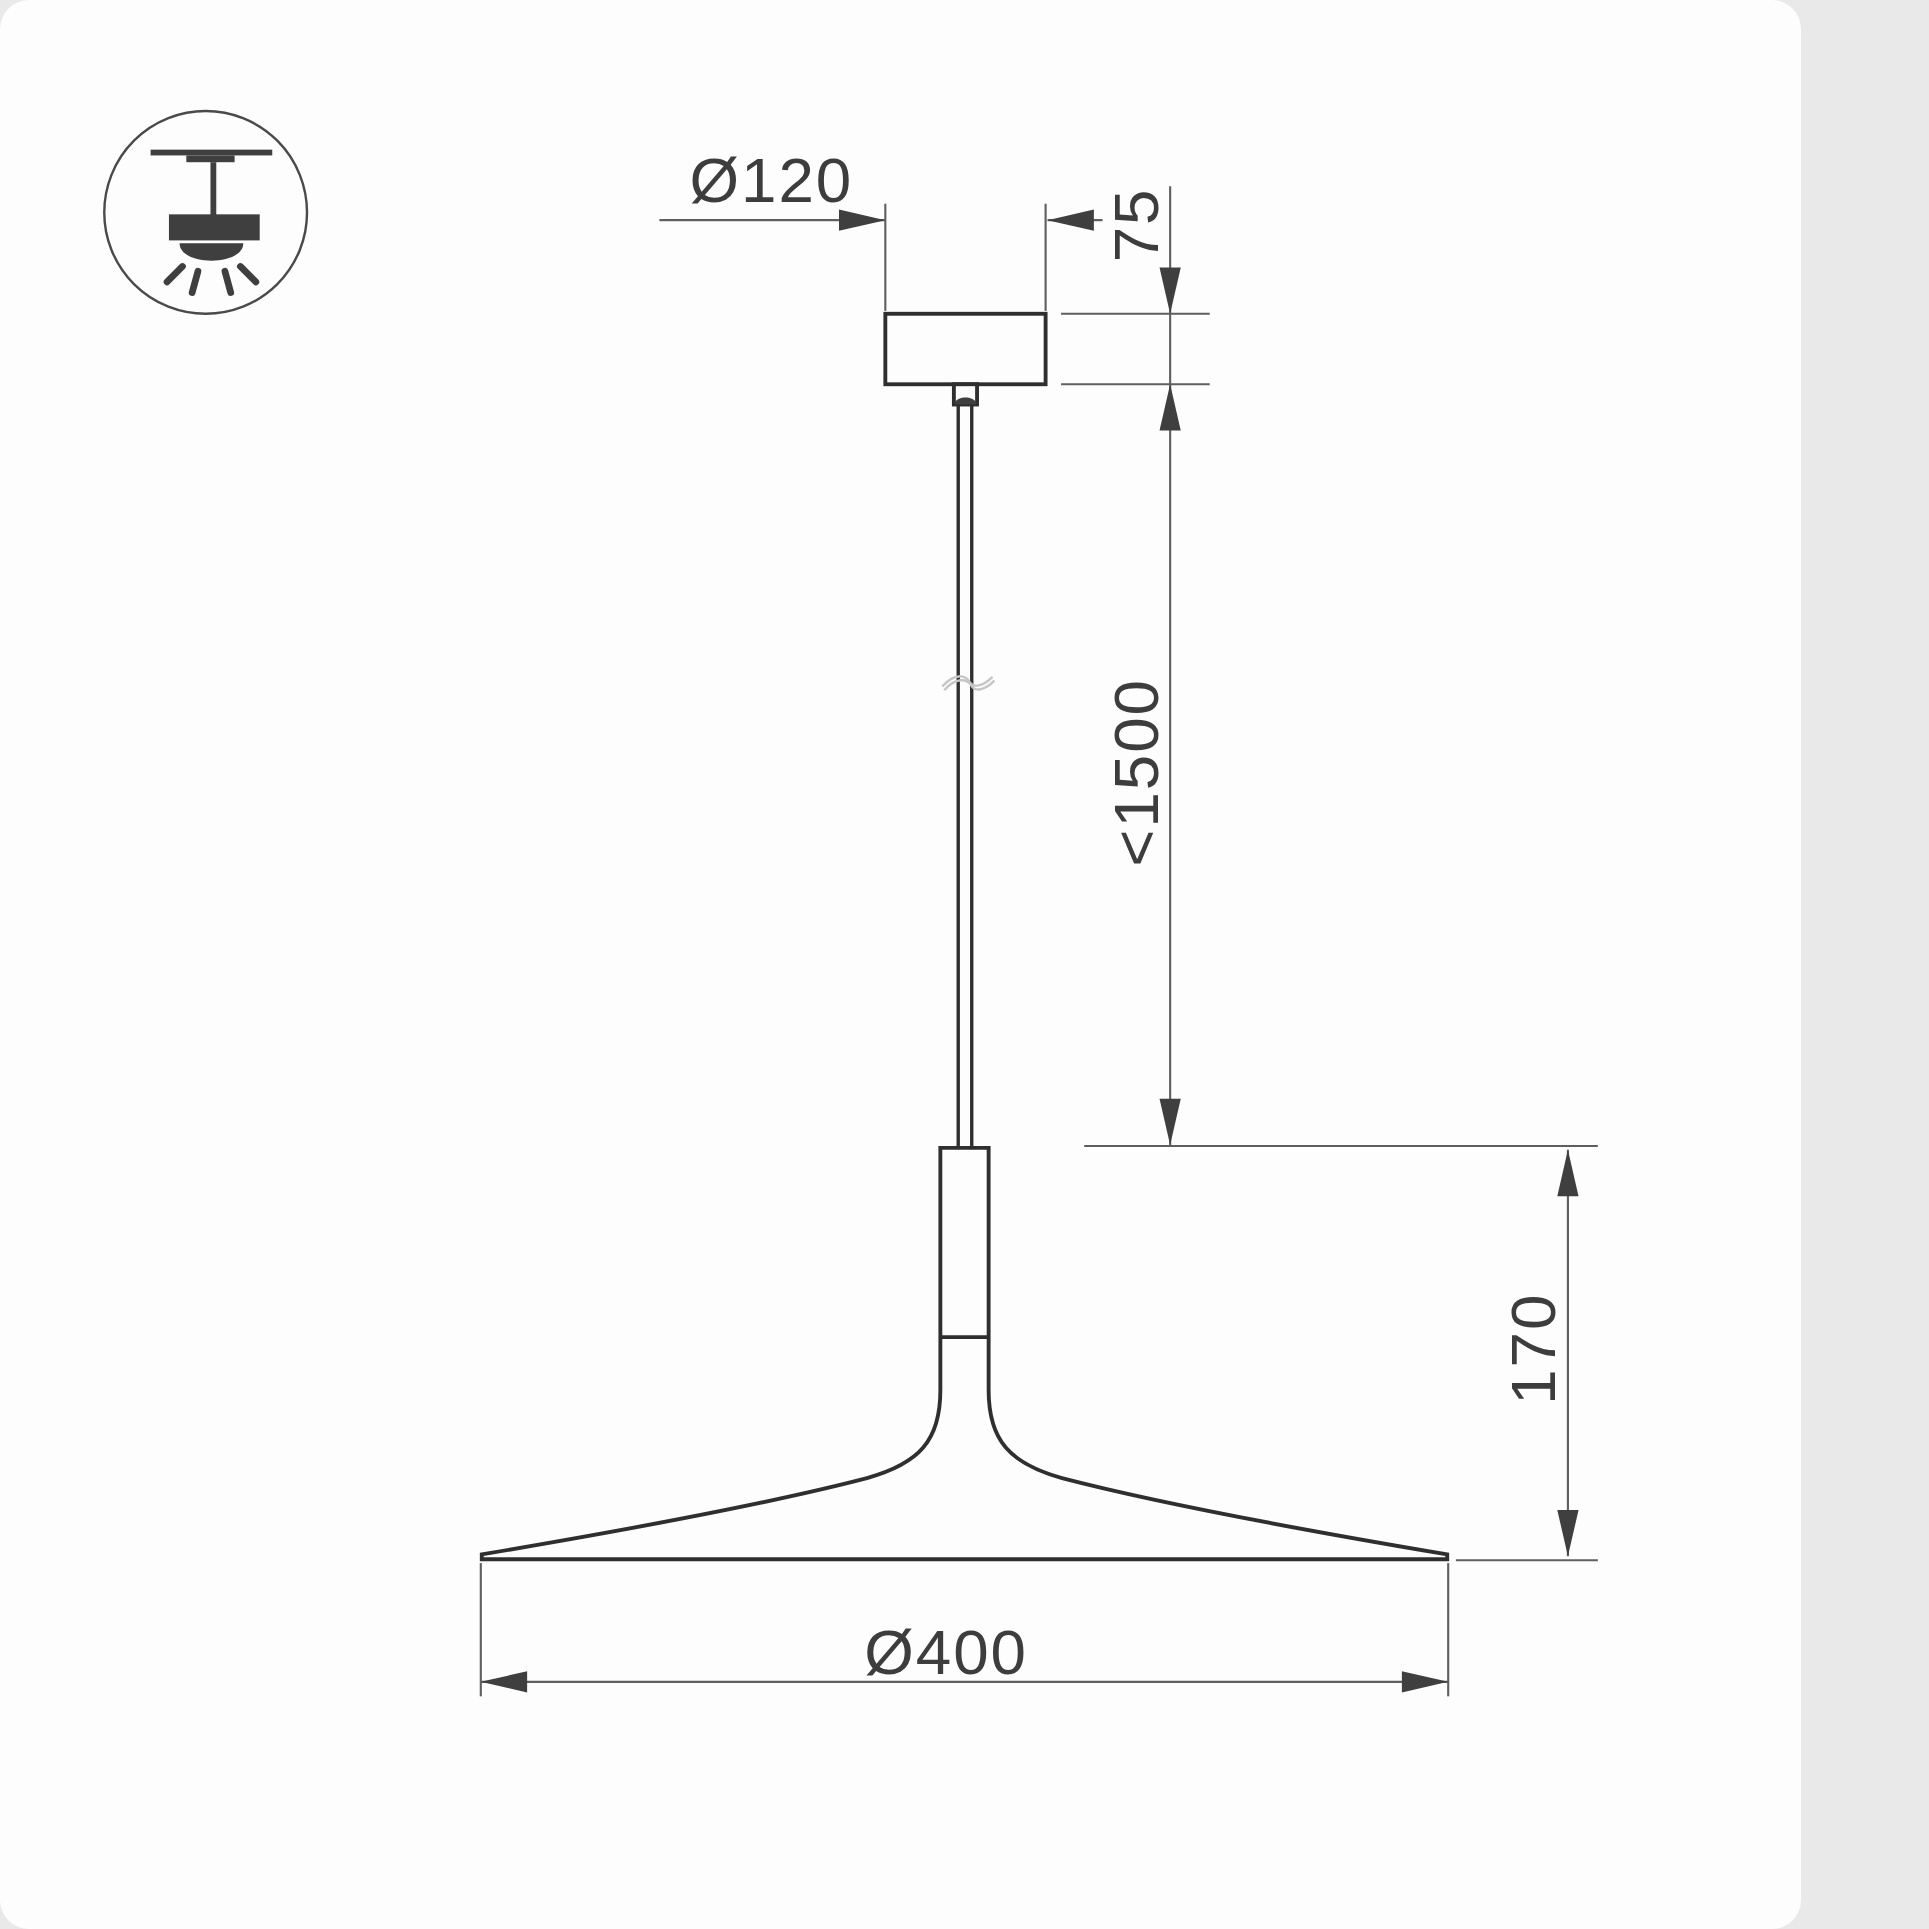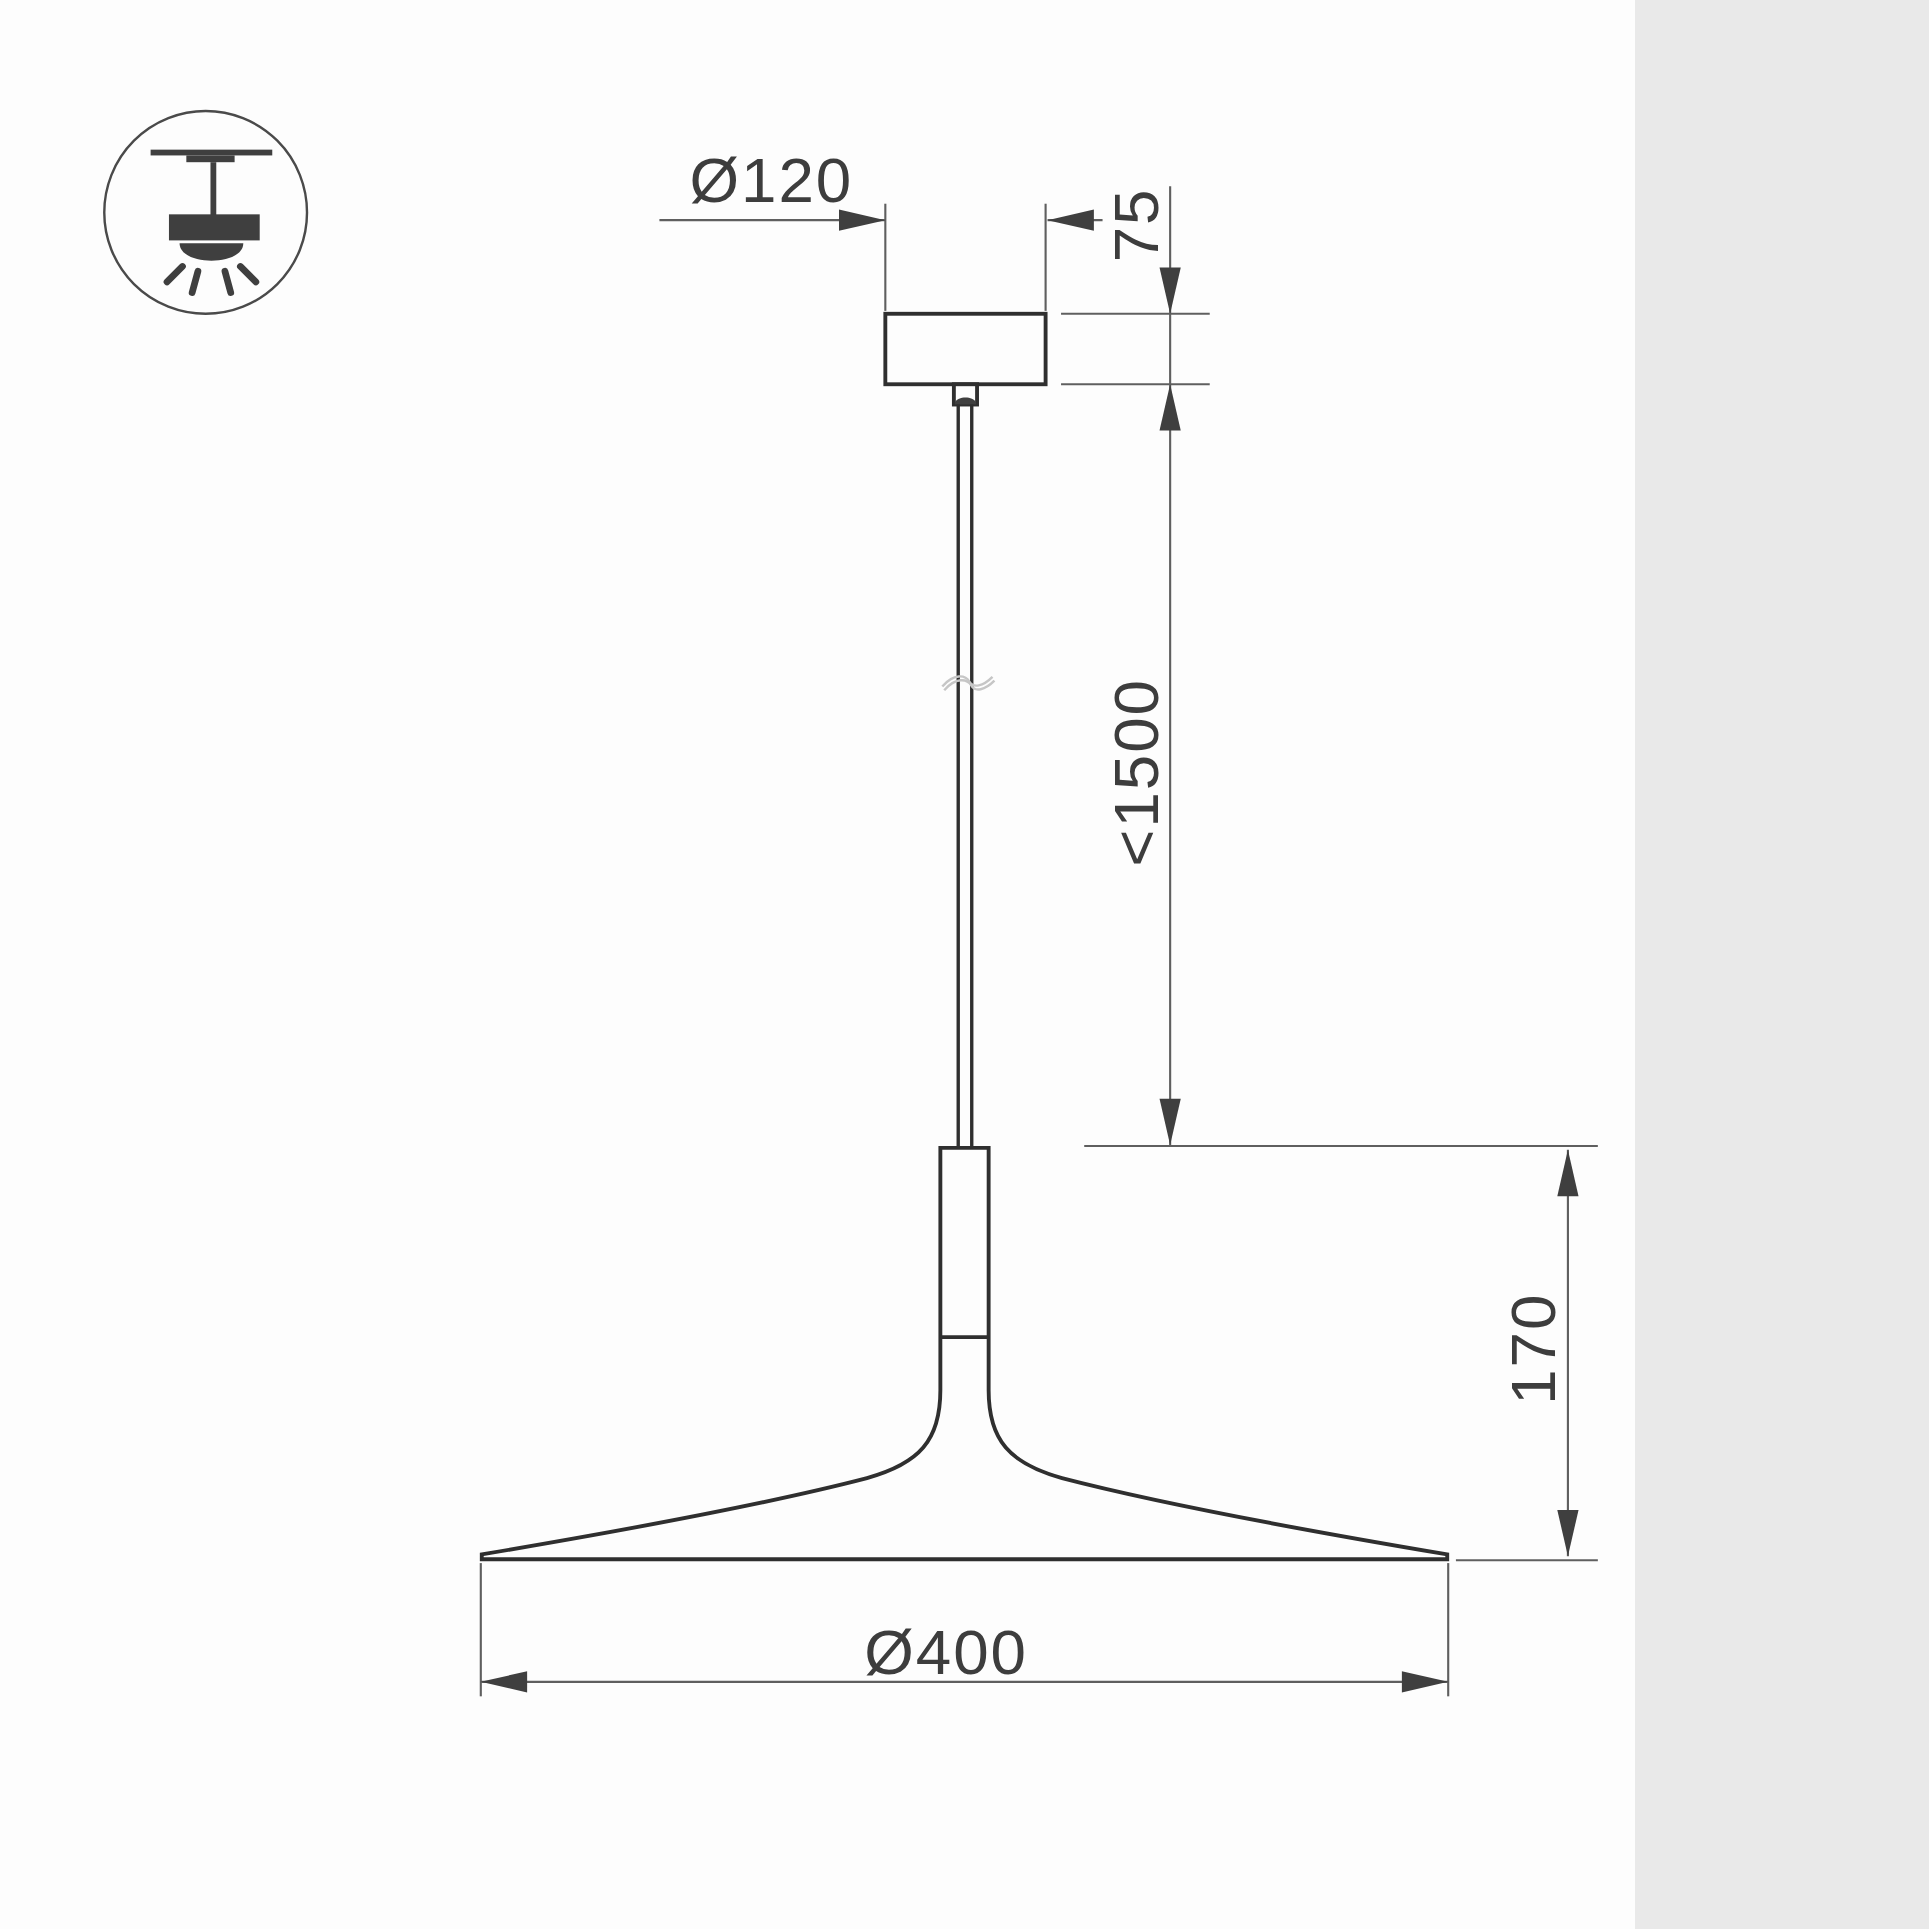--- a/index.html
+++ b/index.html
@@ -3,24 +3,25 @@
 <meta charset="utf-8">
 <style>
   html, body {
     margin: 0;
     padding: 0;
     background: #e9e9e9;
     font-family: "Liberation Sans", "DejaVu Sans", sans-serif;
   }
   .canvas {
     position: relative;
-    width: 1635px;
+    width: 1801px;
     height: 1929px;
     background: #fdfdfd;
     overflow: hidden;
+    border-radius: 29px;
   }
   svg { display: block; width: 1929px; height: 1929px; }
   .outline { stroke: #2f2f2f; stroke-width: 4; fill: none; }
   .outline-fill { stroke: #2f2f2f; stroke-width: 4; fill: #fdfdfd; }
   .solid { fill: #3f3f3f; stroke: none; }
   .dim { stroke: #5f5f5f; stroke-width: 2.2; fill: none; }
   .arrow { fill: #3f3f3f; stroke: none; }
   .dim-text {
     font-family: "Liberation Sans", "DejaVu Sans", sans-serif;
     font-size: 66px;

